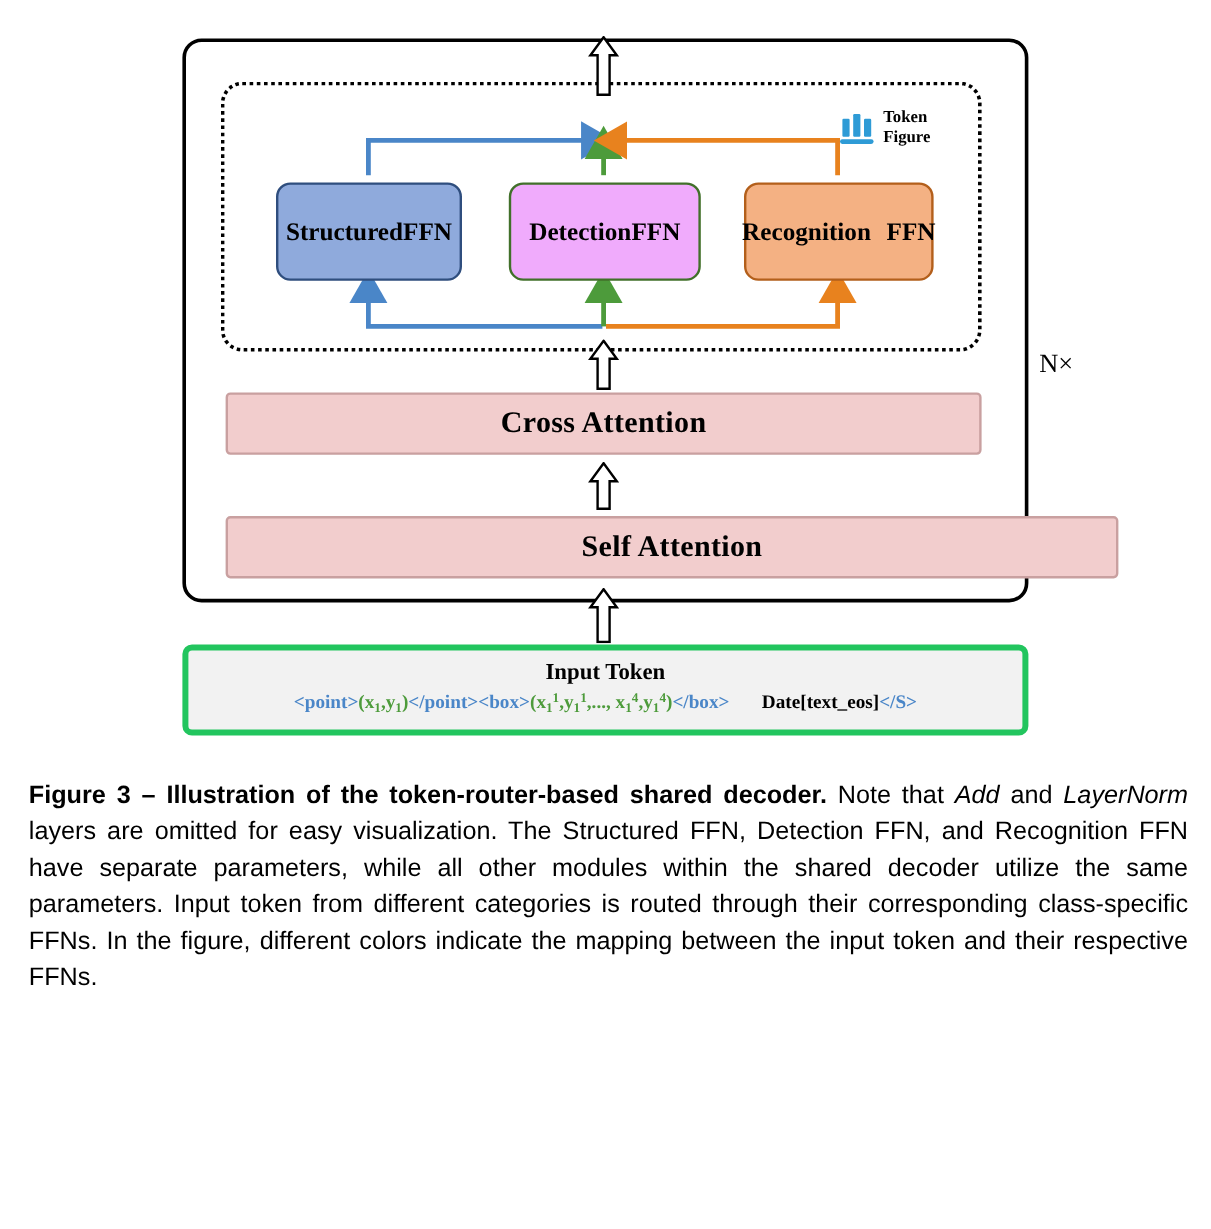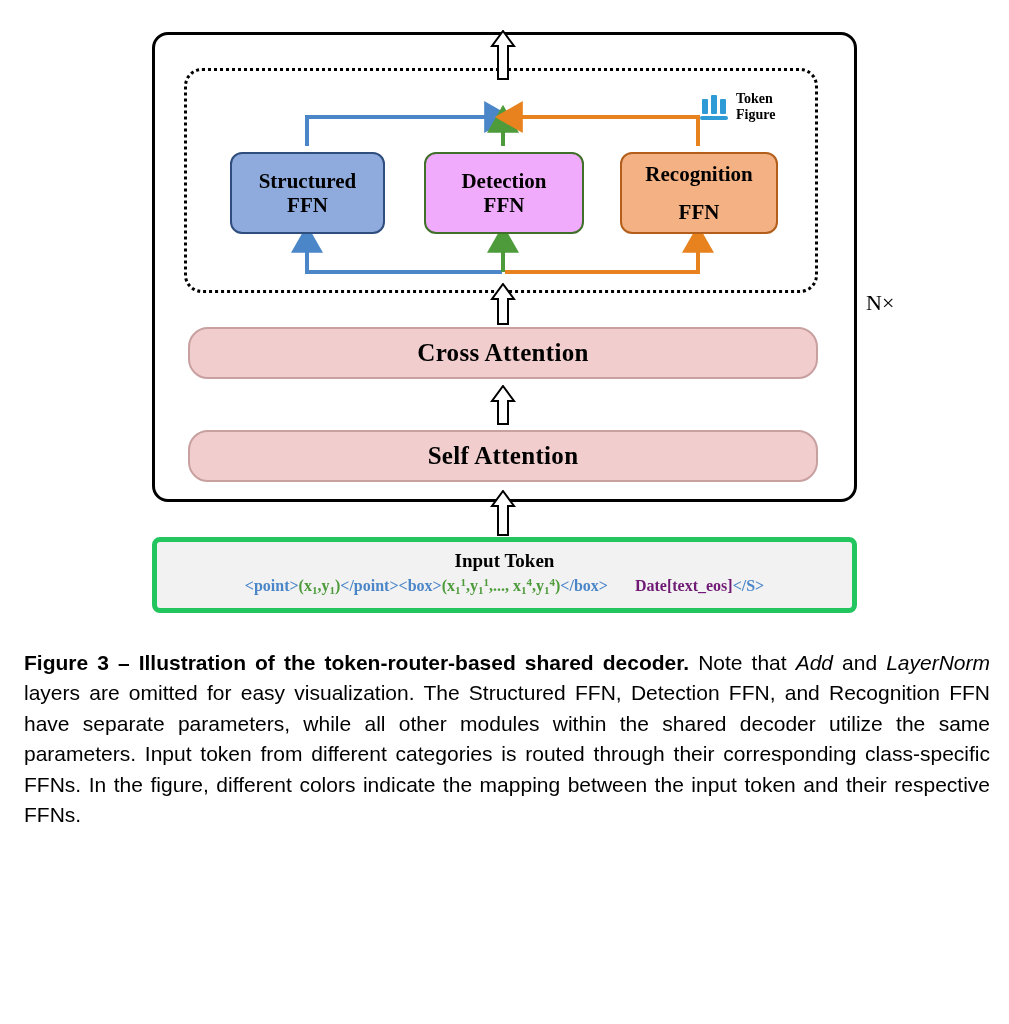--- a/index.html
+++ b/index.html
@@ -51,21 +51,21 @@
     background: #ffffff;
   }
 
   
   .ffn {
     position: absolute;
     box-sizing: border-box;
     border-radius: 12px;
     border: 2px solid #3a3a3a;
     display: flex;
-    flex-direction: column;
+    flex-direction: row;
     align-items: center;
     justify-content: center;
     font-weight: bold;
     font-size: 21px;
     line-height: 1.15;
     text-align: left;
   }
   .ffn span { display: block; }
 
   #ffn-structured {
@@ -84,30 +84,30 @@
     border-color: #b35f1b;
     gap: 13px;
   }
 
   
   .attn {
     position: absolute;
     box-sizing: border-box;
     background: #f2cdcd;
     border: 2px solid #c9a0a0;
-    border-radius: 20px;
+    border-radius: 4px;
     display: flex;
     align-items: center;
     justify-content: center;
     font-weight: bold;
     font-size: 25px;
     letter-spacing: 0.3px;
   }
   #cross-attention { left: 188px; top: 327px; width: 630px; height: 52px; }
-  #self-attention  { left: 188px; top: 430px; width: 630px; height: 52px; }
+  #self-attention  { left: 188px; top: 430px; width: 744px; height: 52px; }
 
   
   #input-token-box {
     position: absolute;
     left: 152px; top: 537px; width: 705px; height: 76px;
     background: #f2f2f2;
     border: 5px solid #22c55e;
     border-radius: 8px;
     box-sizing: border-box;
     text-align: center;
@@ -119,21 +119,21 @@
     margin-bottom: 4px;
   }
   #input-token-seq {
     font-size: 16px;
     font-weight: bold;
     white-space: nowrap;
     font-family: "Liberation Serif", serif;
   }
   .tok-blue   { color: #4a86c8; }
   .tok-green  { color: #4d9b3b; }
-  .tok-orange { color: #701a75; margin-left: 27px; }
+  .tok-orange { color: #000000; margin-left: 27px; }
   .tok-sub { font-size: 11px; vertical-align: -3px; }
   .tok-sup { font-size: 11px; vertical-align: 5px; }
 
   
   #n-times {
     position: absolute;
     left: 866px; top: 290px;
     font-size: 22px;
     font-family: "Liberation Serif", serif;
   }

